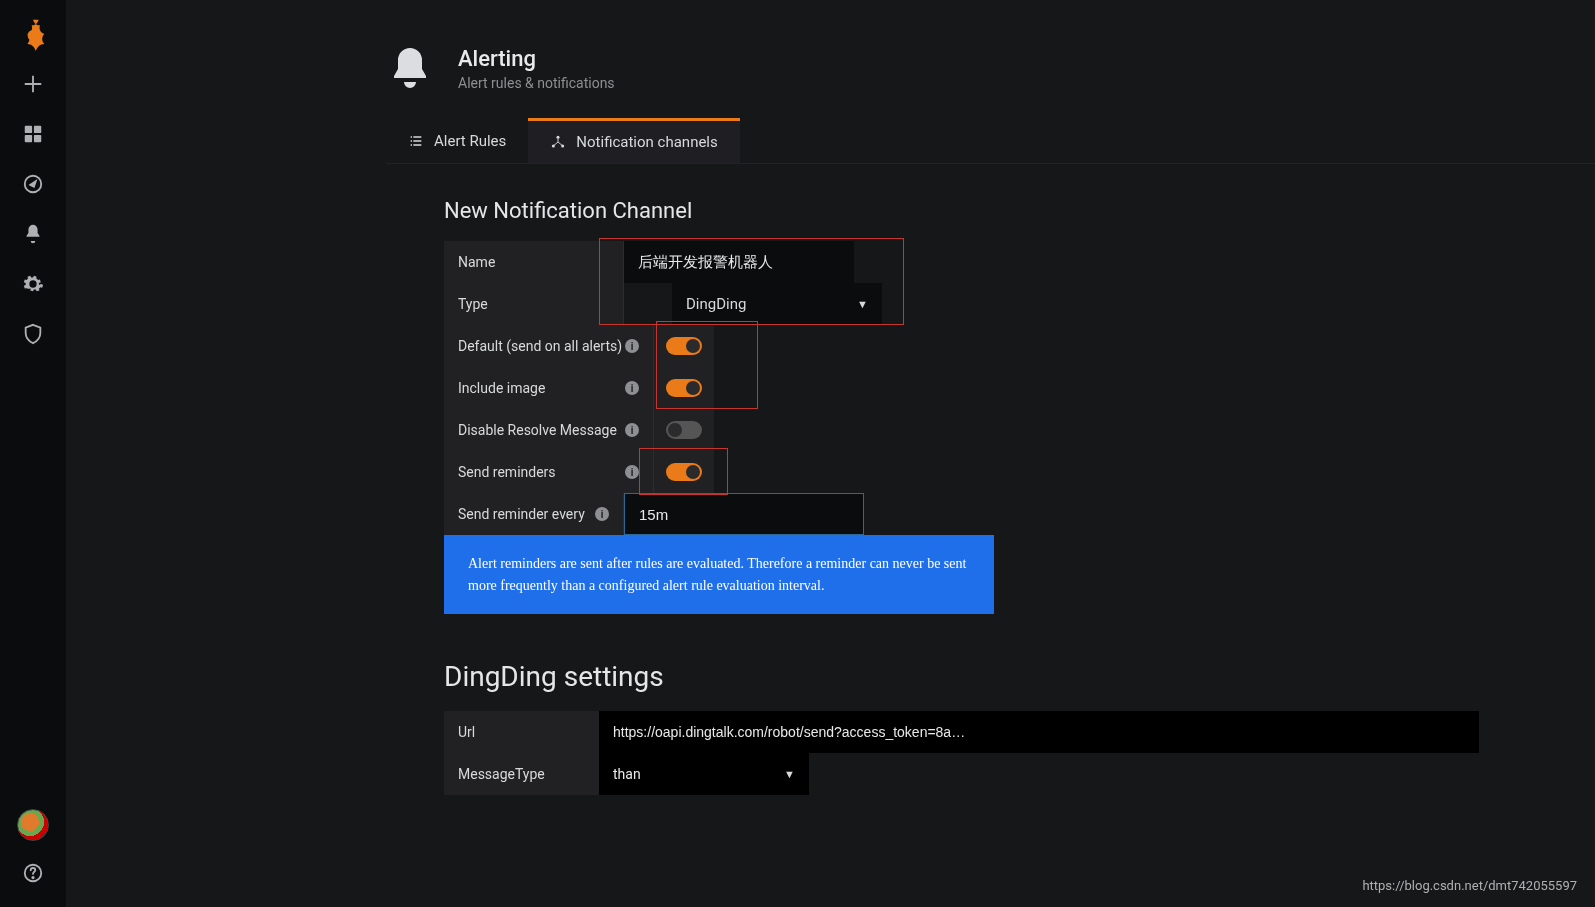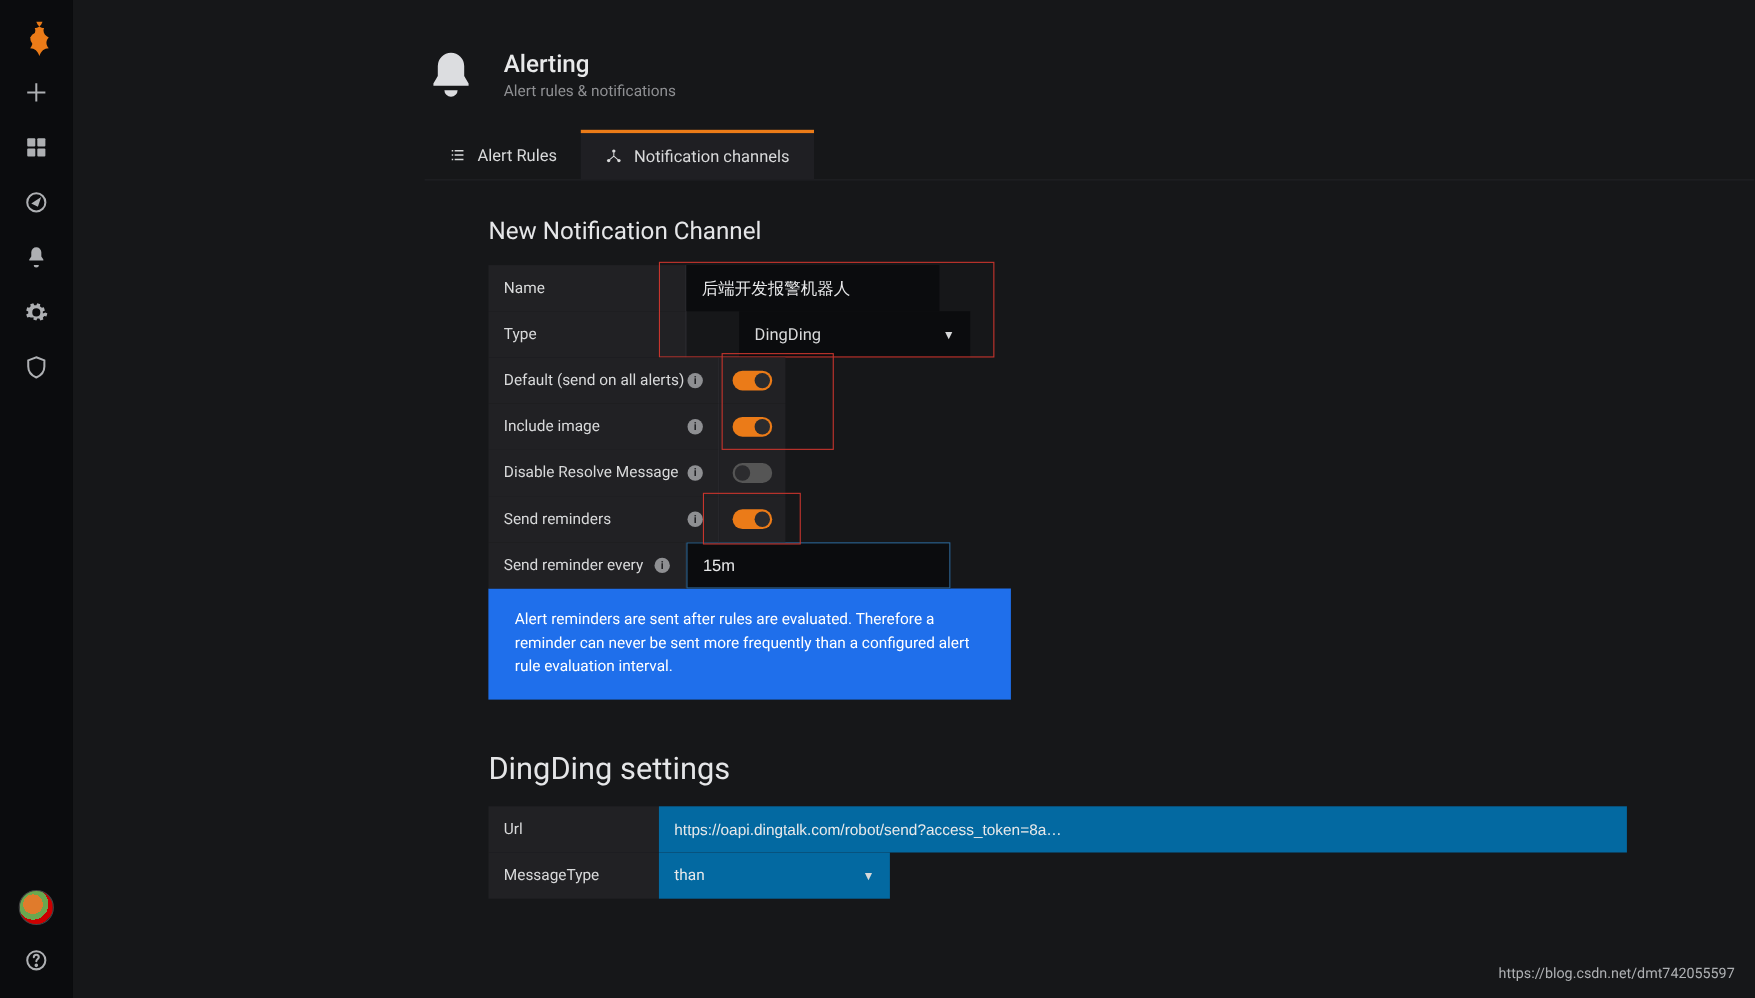--- a/index.html
+++ b/index.html
@@ -109,30 +109,30 @@
   background:#2b2b2e;
 }
 .toggle.on .knob { right:2px;}
 .toggle.off .knob { left:2px;}
 
 
 .info-box {
   margin-top:0;
   background:#1f6feb;
   color:#fff;
-  width:475px;
+  width:550px;
   padding:18px 24px;
-  font-size:14px;line-height:1.55;
+  font-size:14px;line-height:1.55;font-family:Liberation Serif, serif;
 }
 
 
 .dd-section { margin-top:46px;}
 .dd-row { display:flex; height:42px;}
 .dd-label { width:155px; background:#212124; display:flex;align-items:center;padding:0 14px;font-size:14px;}
-.dd-field { flex:1; background:#0369a1; display:flex;align-items:center;padding:0 14px;font-size:14px;color:#e8e9ea; max-width:880px;}
+.dd-field { flex:1; background:#000000; display:flex;align-items:center;padding:0 14px;font-size:14px;color:#e8e9ea; max-width:880px;}
 .dd-field.sm { flex:none; width:210px; justify-content:space-between;}
 .dd-field input { background:transparent;border:none;color:#e8e9ea;font-size:14px;width:100%;outline:none;white-space:nowrap;overflow:hidden;text-overflow:ellipsis;}
 
 
 .watermark { position:fixed; right:18px; bottom:14px; color:#aeb0b3; font-size:13px;}
 </style>
 </head>
 <body>
 
 <div class="sidebar">

